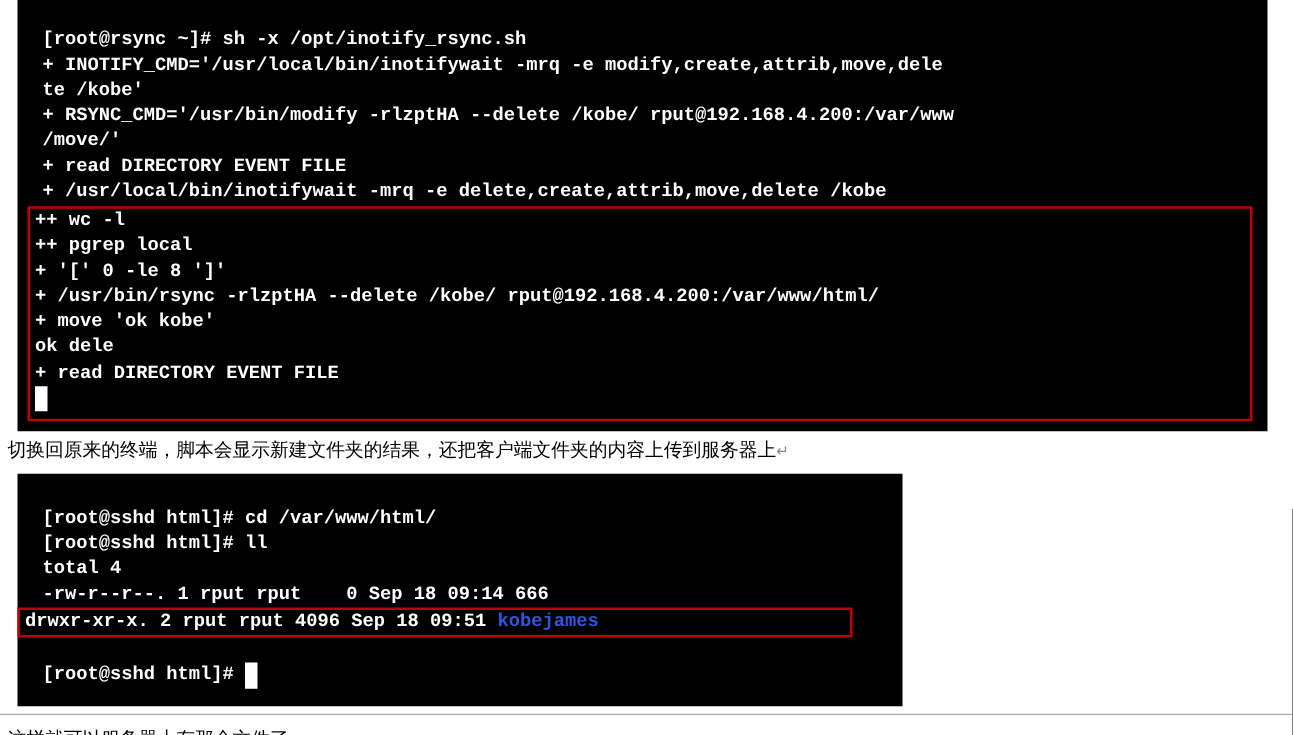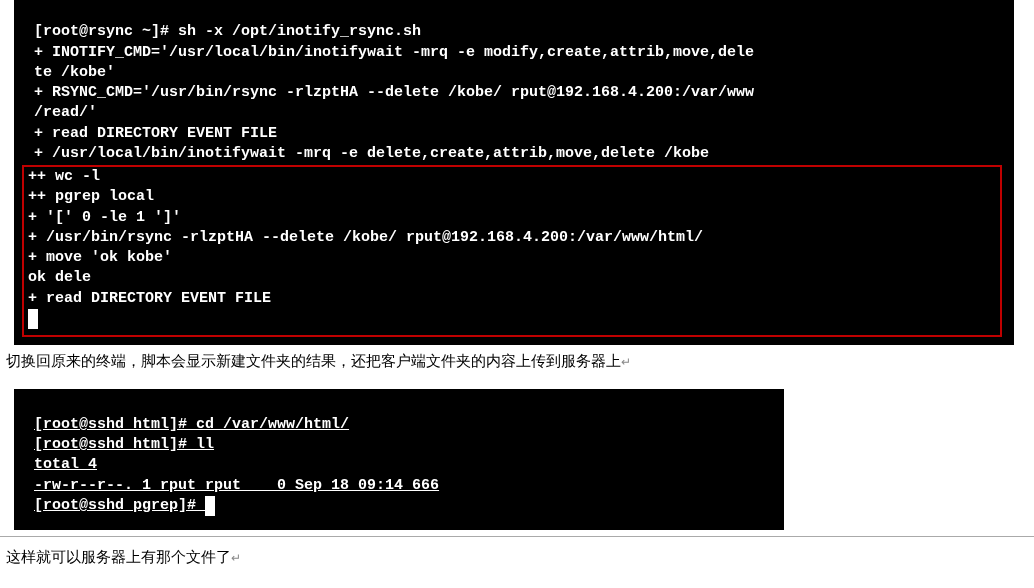--- a/index.html
+++ b/index.html
@@ -19,73 +19,73 @@
       white-space: pre;
       padding: 0;
       display: block;
     }
     .terminal1 {
       width: 1000px;
       margin-left: 14px;
       padding: 2px 0 4px 0;
     }
     .terminal2 {
-      width: 770px;
+      width: 708px;
       margin-left: 14px;
       padding: 6px 0 14px 0;
-      text-decoration: underline;
     }
     .red-box {
       border: 2px solid #c00000;
       margin: 1px 12px 4px 8px;
       padding: 0px 4px 6px 4px;
     }
     .red-box-inline {
       border: 2px solid #c00000;
       display: block;
       padding: 0 4px;
       margin: 0 40px 0 0;
     }
     .blue-dir { color: #3355dd; }
     .doc-text {
       color: #000000;
       font-size: 15px;
       line-height: 1.7;
-      margin: 4px 0 14px 6px;
+      margin: 4px 0 4px 6px;
       font-family: SimSun, "Microsoft YaHei", serif;
     }
     .return-mark { color: #888; font-size: 12px; }
     .hr-line { border: none; border-top: 1px solid #aaa; margin: 6px 0 8px 0; }
     .cursor { display: inline-block; width: 10px; background: #fff; }
     .pad { padding-left: 20px; }
   </style>
 </head>
 <body>
 
 <div class="terminal terminal1">
 <span class="pad">[root@rsync ~]# sh -x /opt/inotify_rsync.sh</span>
 <span class="pad">+ INOTIFY_CMD='/usr/local/bin/inotifywait -mrq -e modify,create,attrib,move,dele</span>
 <span class="pad">te /kobe'</span>
-<span class="pad">+ RSYNC_CMD='/usr/bin/rsync -rlzptHA --delete /kobe/ rput@192.168.4.200:/var/www</span>
-<span class="pad">/read/'</span>
+<span class="pad">+ RSYNC_CMD='/usr/bin/modify -rlzptHA --delete /kobe/ rput@192.168.4.200:/var/www</span>
+<span class="pad">/move/'</span>
 <span class="pad">+ read DIRECTORY EVENT FILE</span>
 <span class="pad">+ /usr/local/bin/inotifywait -mrq -e delete,create,attrib,move,delete /kobe</span>
 <div class="red-box"><span>++ wc -l</span>
 <span>++ pgrep local</span>
-<span>+ '[' 0 -le 1 ']'</span>
+<span>+ '[' 0 -le 8 ']'</span>
 <span>+ /usr/bin/rsync -rlzptHA --delete /kobe/ rput@192.168.4.200:/var/www/html/</span>
 <span>+ move 'ok kobe'</span>
 <span>ok dele</span>
 <span>+ read DIRECTORY EVENT FILE</span>
 <span class="cursor">_</span></div></div>
 
 <p class="doc-text"><span>切换回原来的终端，脚本会显示新建文件夹的结果，还把客户端文件夹的内容上传到服务器上</span><span class="return-mark">↵</span></p>
 
 <div class="terminal terminal2">
 <span class="pad">[root@sshd html]# cd /var/www/html/</span>
 <span class="pad">[root@sshd html]# ll</span>
 <span class="pad">total 4</span>
 <span class="pad">-rw-r--r--. 1 rput rput    0 Sep 18 09:14 666</span>
-<span class="pad"><span>[root@sshd pgrep]# </span><span class="cursor">_</span></span></div>
+<span class="red-box-inline"><span>drwxr-xr-x. 2 rput rput 4096 Sep 18 09:51 </span><span class="blue-dir">kobejames</span></span>
+<span class="pad"><span>[root@sshd html]# </span><span class="cursor">_</span></span></div>
 
 <hr class="hr-line">
 
 <p class="doc-text"><span>这样就可以服务器上有那个文件了</span><span class="return-mark">↵</span></p>
 
 </body></html>

